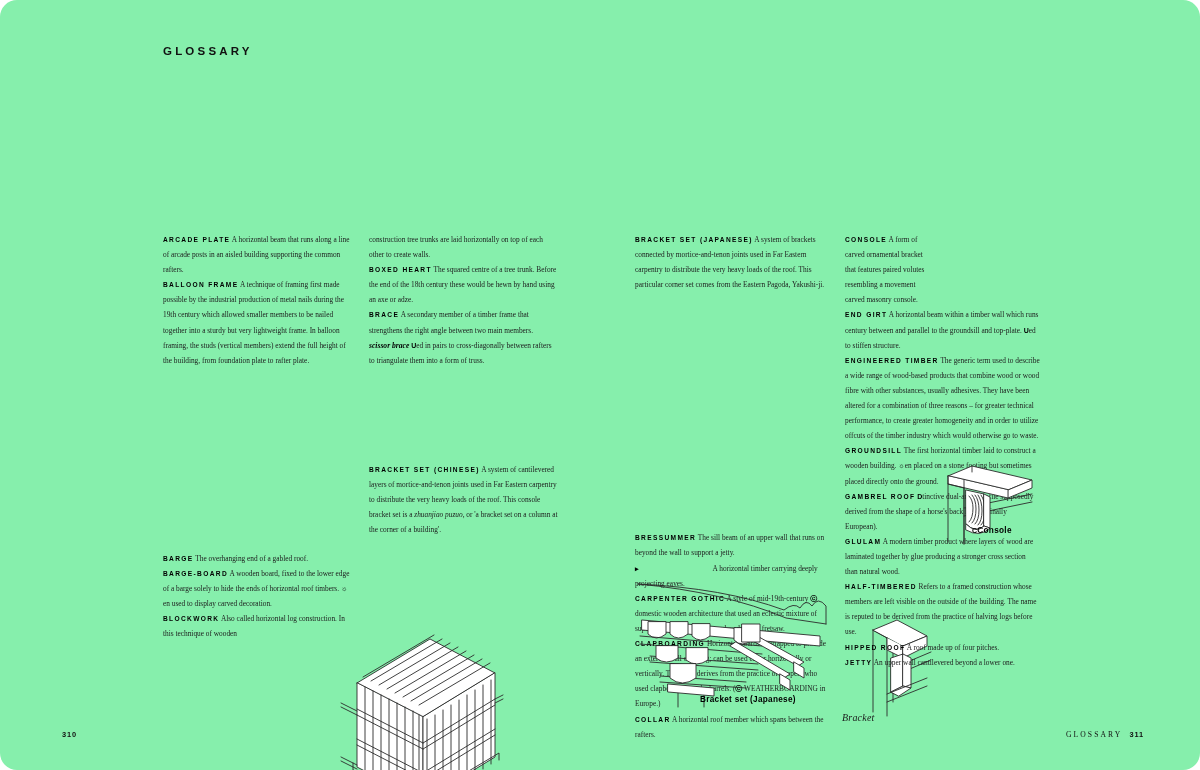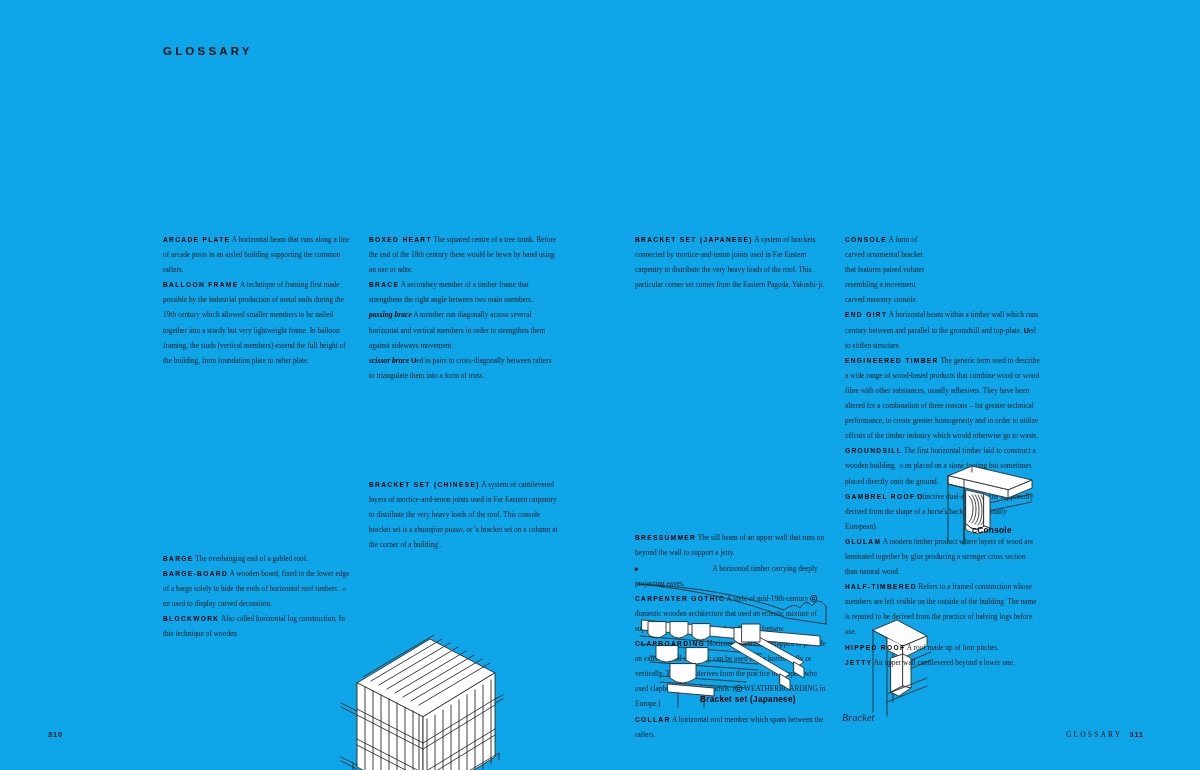--- a/index.html
+++ b/index.html
@@ -12,21 +12,22 @@
     height: 770px;
     overflow: hidden;
     font-family: "Liberation Serif", serif;
     color: #1a1a1a;
     position: relative;
   }
 
   #page {
     position: absolute;
     inset: 0;
-    background: #0ea5e9;
+    background: #86efac;
+    border-radius: 17px;
   }
 
   
   .glossary-header {
     position: absolute;
     left: 163px;
     top: 45px;
     font-family: "Liberation Sans", sans-serif;
     font-weight: bold;
     font-size: 11.5px;
@@ -115,21 +116,21 @@
   #fig-bs-japanese { left: 634px; top: 330px; }
   #cap-bs-japanese { position: absolute; left: 700px; top: 463px; }
 
   
   #fig-console { left: 928px; top: 232px; }
   #cap-console { position: absolute; left: 972px; top: 294px; }
 
   
   .folio-left {
     position: absolute;
-    left: 48px;
+    left: 62px;
     top: 730px;
     font-family: "Liberation Sans", sans-serif;
     font-weight: bold;
     font-size: 7.4px;
     letter-spacing: 0.9px;
     color: #111;
   }
   .folio-right {
     position: absolute;
     right: 56px;
@@ -247,30 +248,29 @@
       </p>
       <p class="entry">
         <span class="term">BLOCKWORK</span>
         <span class="def">Also called horizontal log construction. In this technique of wooden</span>
       </p>
 
     </div>
 
     <div class="col col-2">
       <p class="entry">
+        <span class="def">construction tree trunks are laid horizontally on top of each other to create walls.</span>
+      </p>
+      <p class="entry">
         <span class="term">BOXED HEART</span>
         <span class="def">The squared centre of a tree trunk. Before the end of the 18th century these would be hewn by hand using an axe or adze.</span>
       </p>
       <p class="entry">
         <span class="term">BRACE</span>
         <span class="def">A secondary member of a timber frame that strengthens the right angle between two main members.</span>
-      </p>
-      <p class="entry">
-        <span class="term-italic">passing brace</span>
-        <span class="def">A member run diagonally across several horizontal and vertical members in order to strengthen them against sideways movement.</span>
       </p>
       <p class="entry">
         <span class="term-italic">scissor brace</span>
         <span class="glyph-glitch">U</span><span class="def">ed in pairs to cross-diagonally between rafters to triangulate them into a form of truss.</span>
       </p>
 
       <div class="fig" id="fig-bracket">
         <svg width="72" height="92" viewBox="0 0 72 92">
           <g class="stroke">
 

